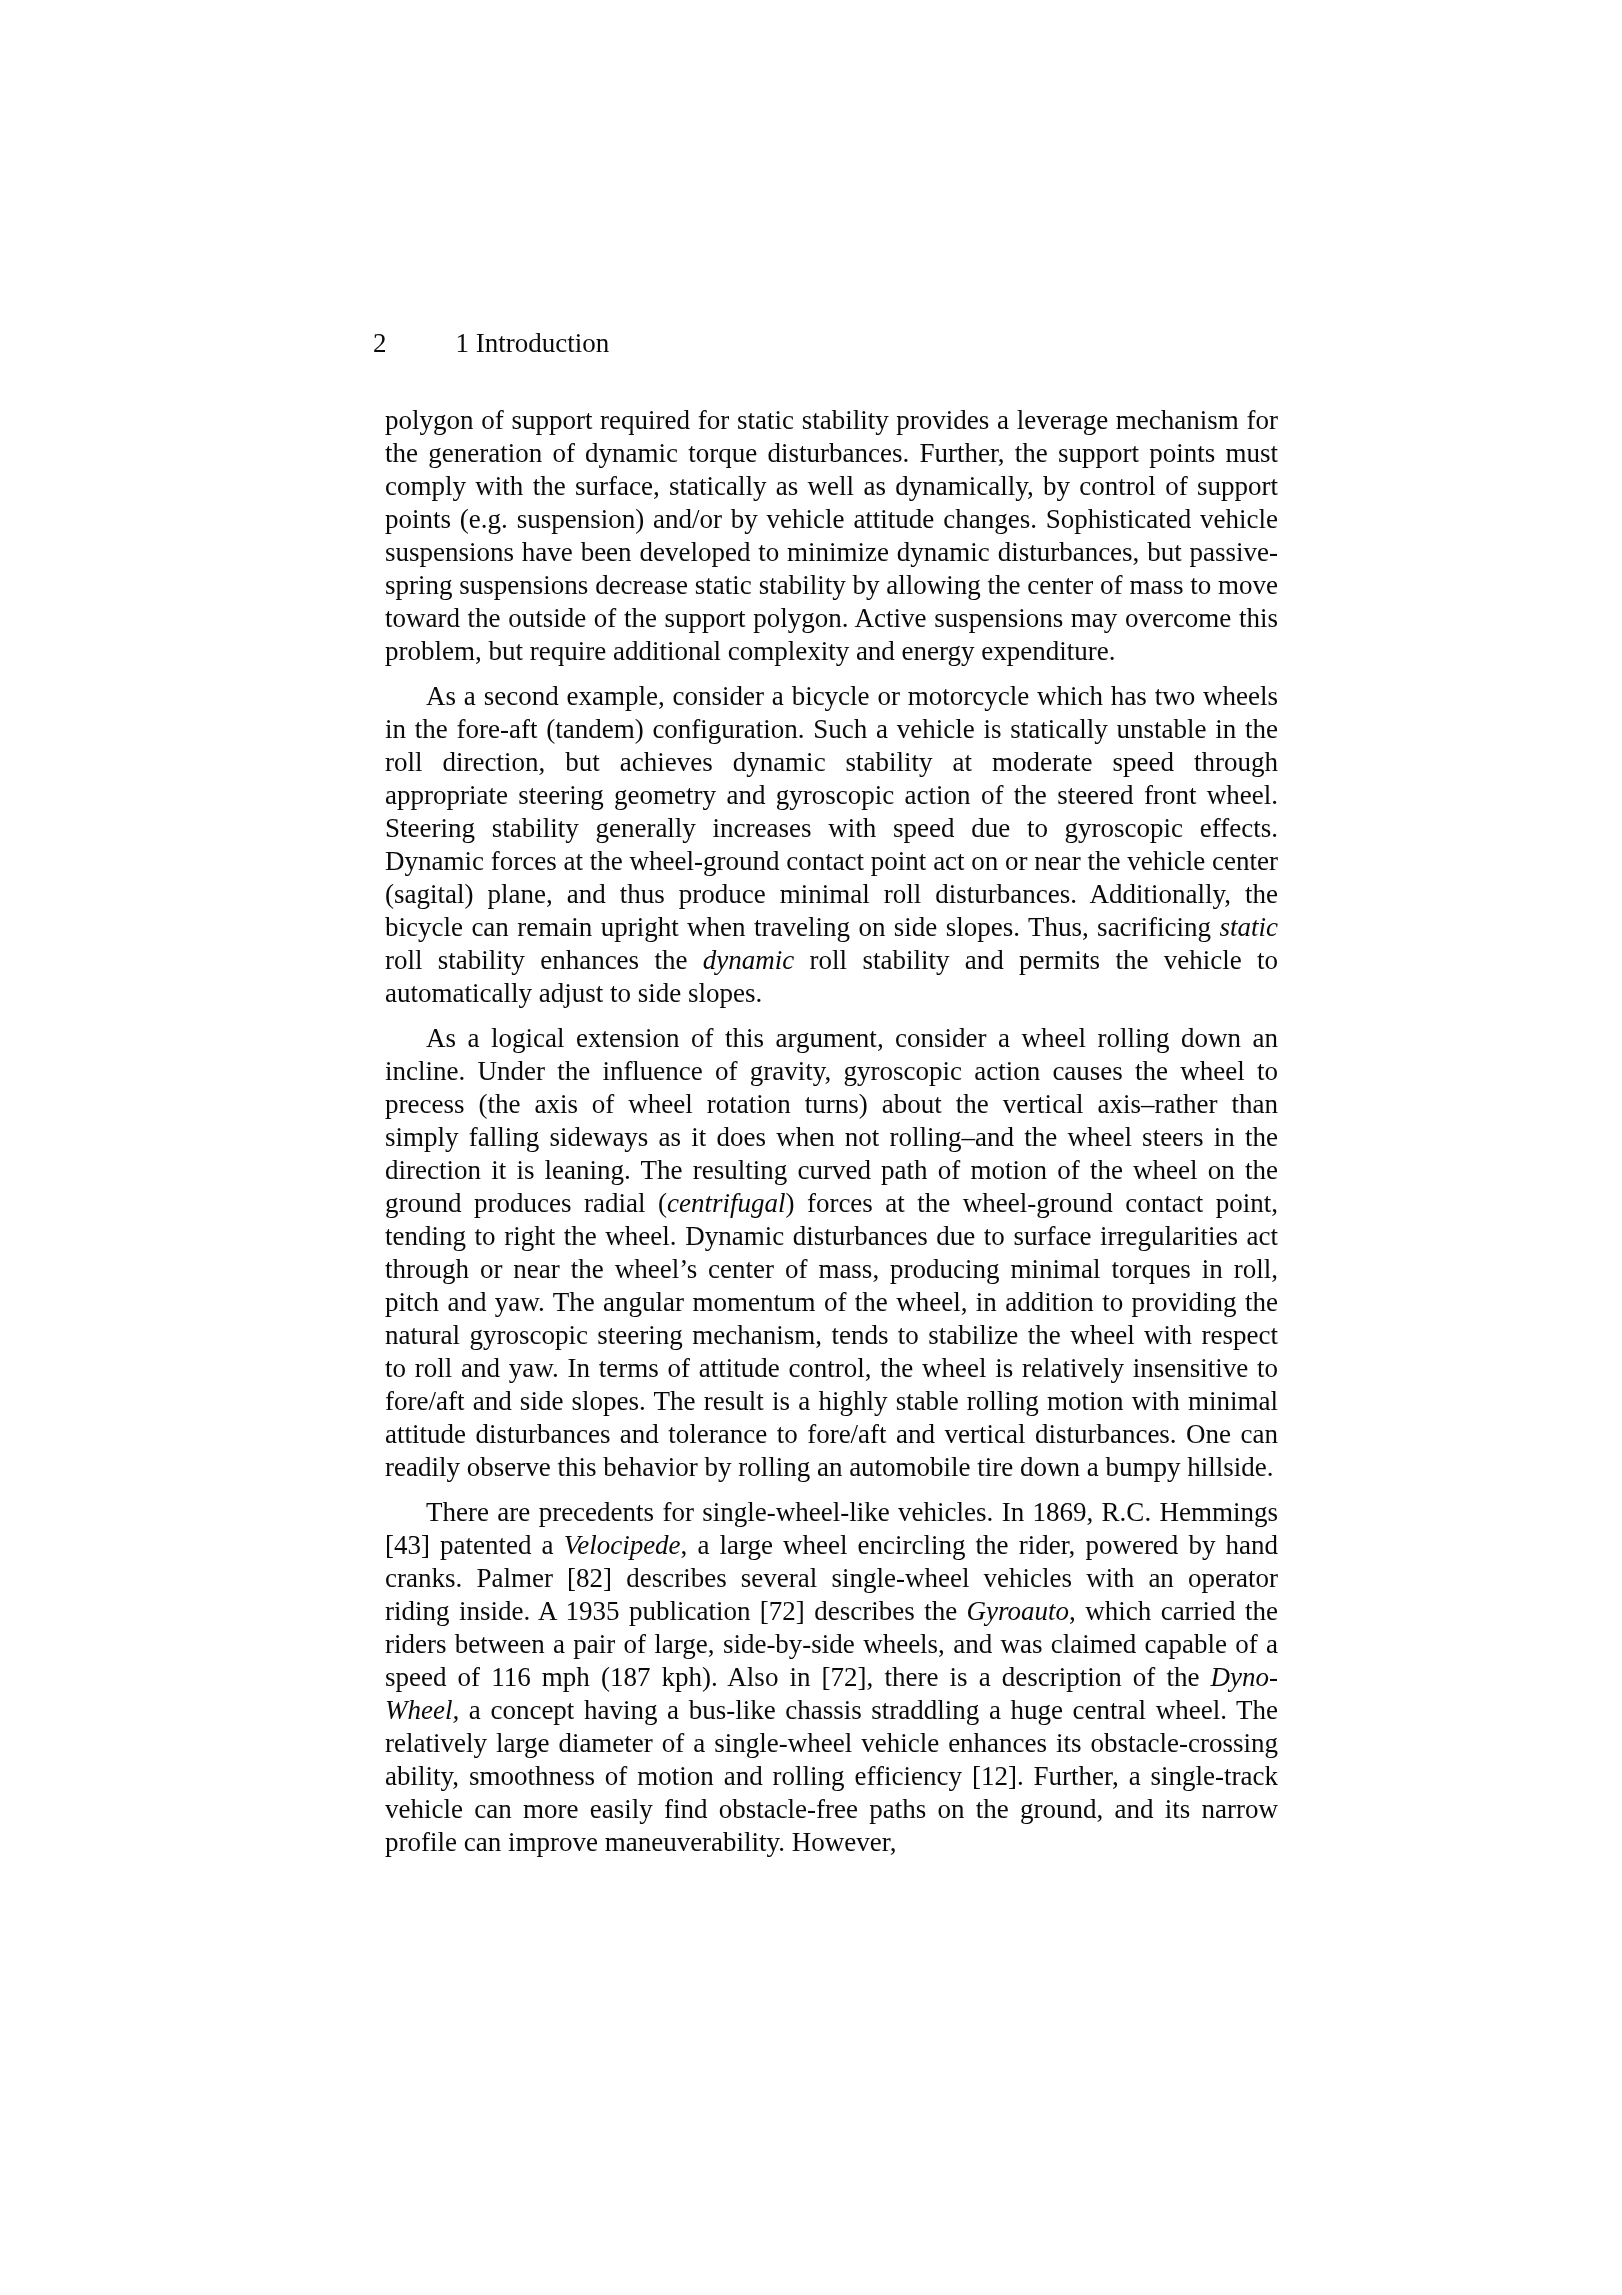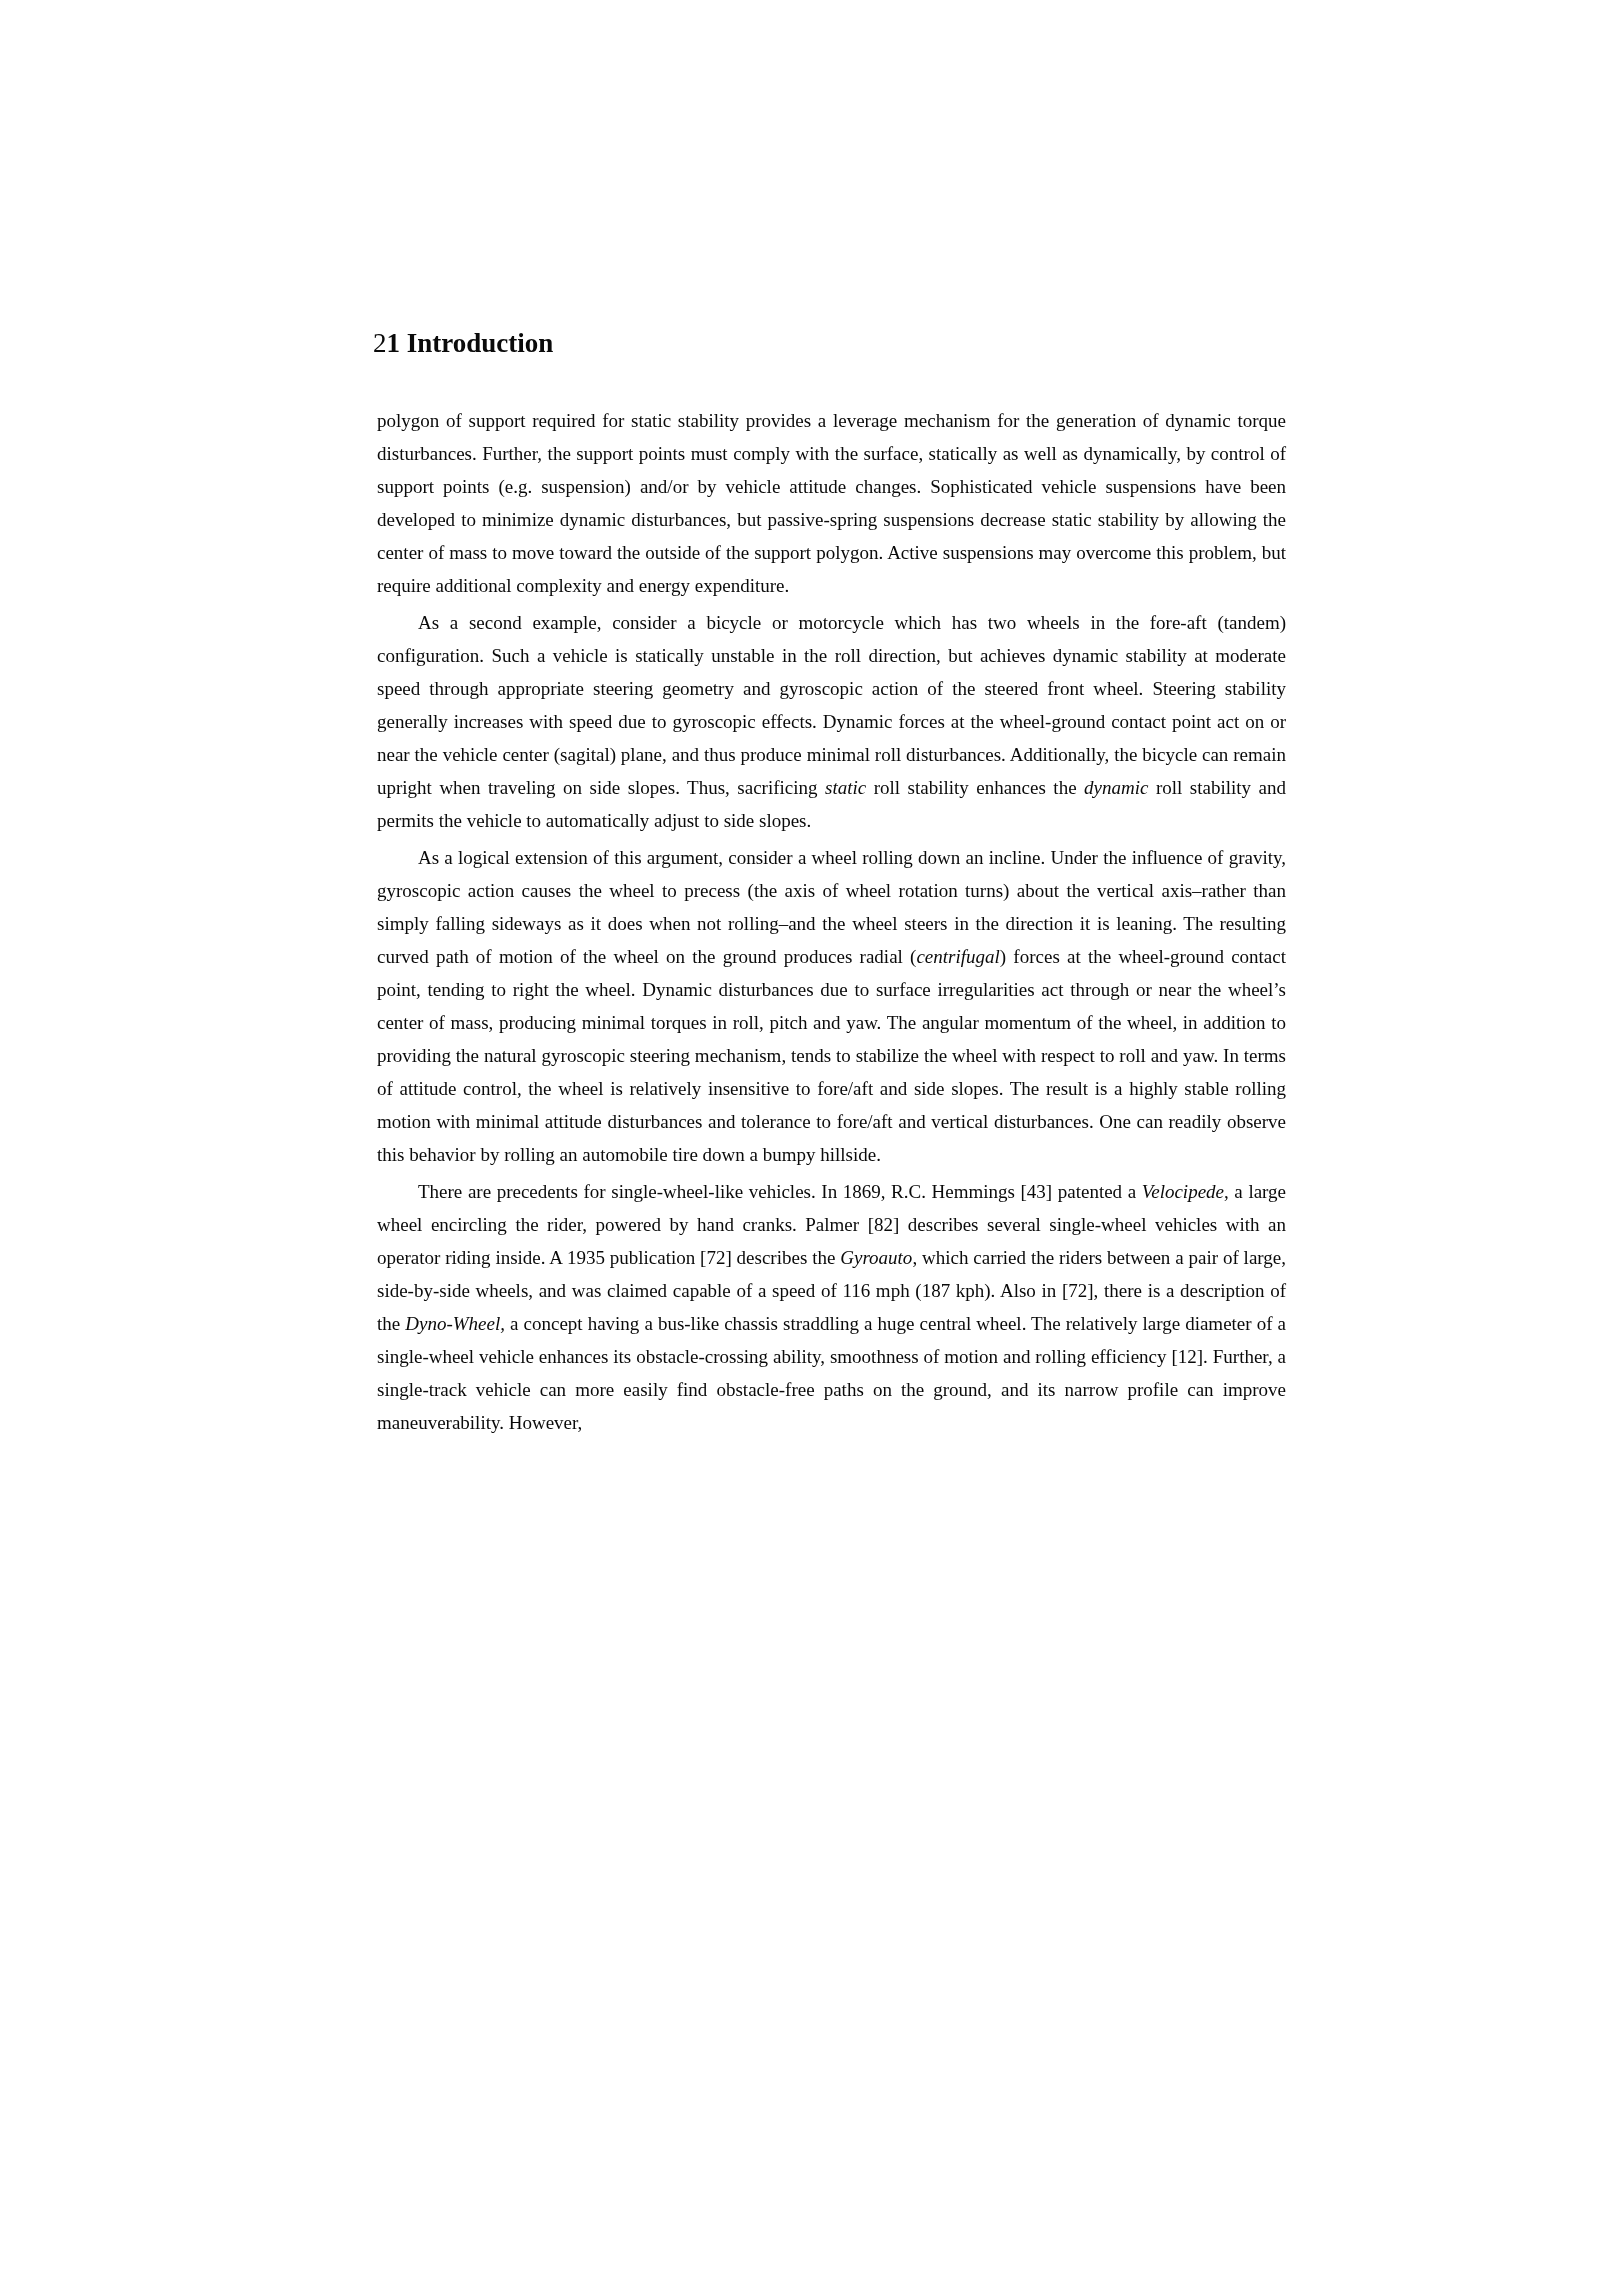--- a/index.html
+++ b/index.html
@@ -24,25 +24,25 @@
   }
   .header {
     display: flex;
     align-items: baseline;
     font-size: 27px;
     line-height: 33px;
     margin-bottom: 44px;
     white-space: nowrap;
   }
   .running {
-    font-weight: bold;
+    margin-left: 69px;
   }
   .body p {
-    margin: 4px;
-    font-size: 19px;
+    margin: 12px;
+    font-size: 27px;
     line-height: 33px;
     text-align: justify;
     hyphens: auto;
     font-family: Liberation Serif, serif;
     -webkit-hyphens: auto;
   }
   .body p.indent {
     text-indent: 41px;
   }
   .body em {

